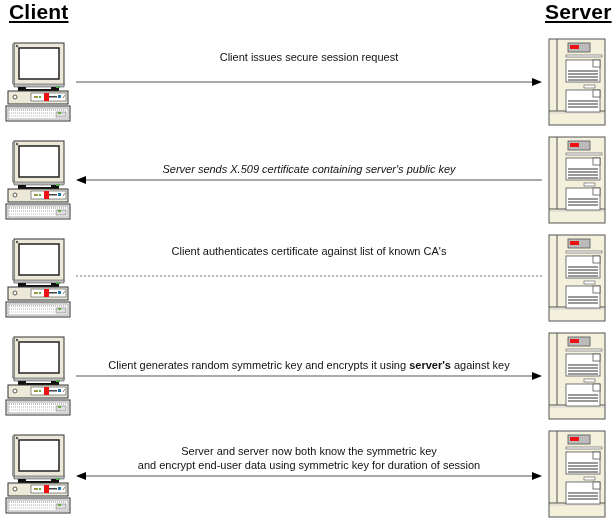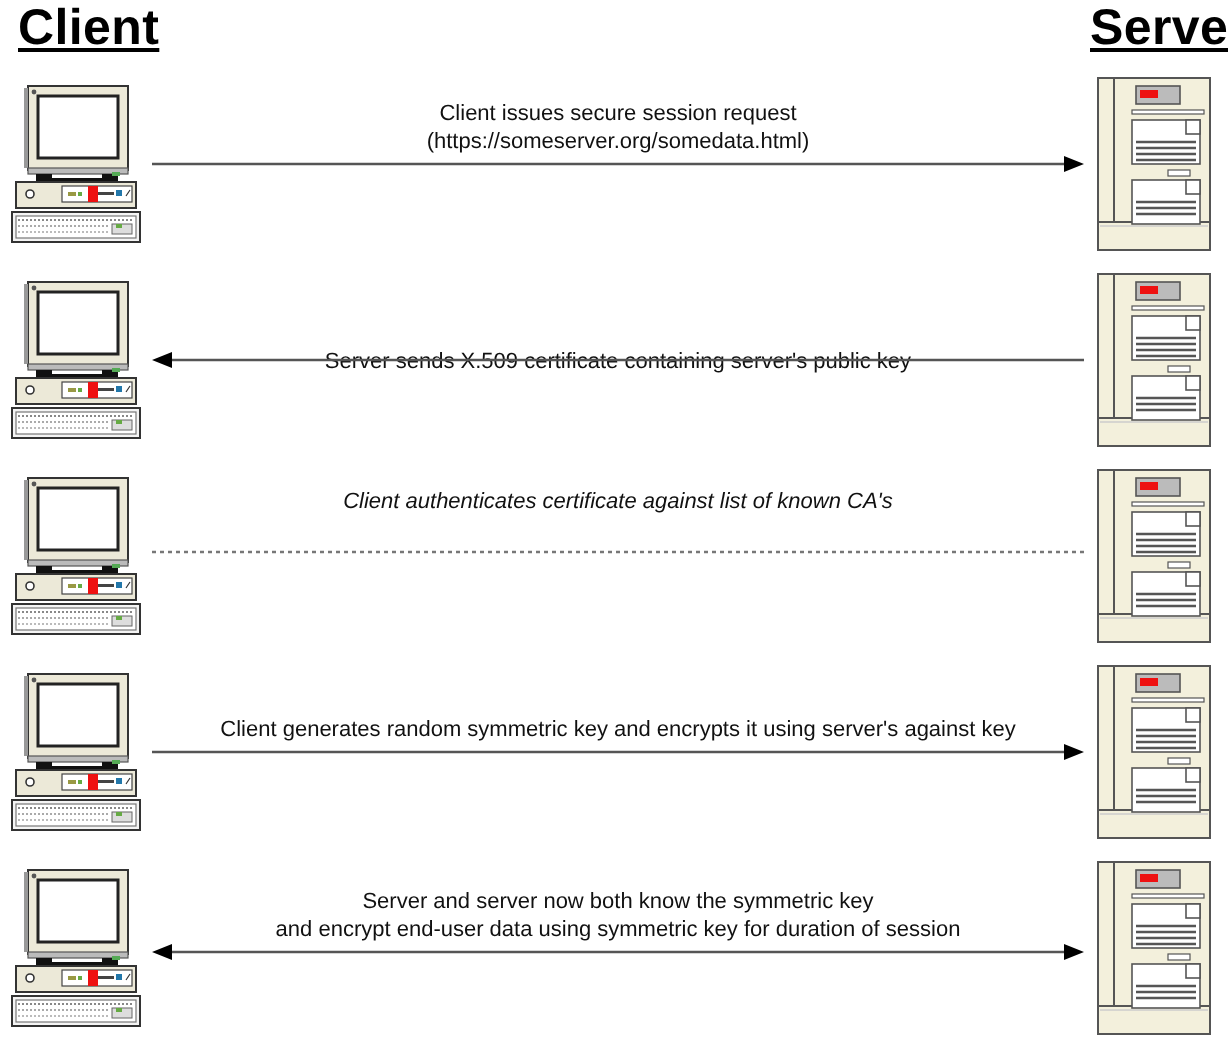--- a/index.html
+++ b/index.html
@@ -1,24 +1,24 @@
 <!DOCTYPE html>
 <html><head>
 <meta charset="utf-8">
 <style>
   html, body { margin: 0; padding: 0; background: #ffffff; }
   body { width: 614px; height: 525px; position: relative; overflow: hidden; font-family: "Liberation Sans", sans-serif; }
-  .header { position: absolute; top: 0; font-weight: bold; font-size: 25px; text-decoration: underline; color: #000; letter-spacing: 0.2px; }
+  .header { position: absolute; top: 0; font-weight: bold; font-size: 21px; text-decoration: underline; color: #000; letter-spacing: 0.2px; }
   #client-header { left: 9px; }
   #server-header { left: 545px; text-decoration: underline; }
   .row { position: absolute; left: 0; width: 588px; height: 98px; }
   .pc { position: absolute; left: 4px; top: 0; width: 68px; height: 82px; }
   .srv { position: absolute; left: 548px; top: -4px; width: 60px; height: 88px; }
   .msg { position: absolute; left: 76px; width: 466px; text-align: center; font-size: 11px; line-height: 14px; color: #111; }
-  .msg b { font-weight: normal; text-align: center; }
+  .msg b { font-weight: bold; text-align: center; }
   .arrow { position: absolute; left: 76px; width: 466px; height: 10px; }
 </style>
 </head>
 <body>
 
 <div id="client-header" class="header">Client</div>
 <div id="server-header" class="header">Server</div>
 
 <div id="rows">
     <div class="row" style="top: 42px;">
@@ -73,21 +73,20 @@
   <rect x="36" y="47" width="11" height="3" fill="#fff" stroke="#555" stroke-width="0.6"></rect>
 
   <rect x="18" y="52" width="34" height="22" fill="#fff" stroke="#555" stroke-width="0.8"></rect>
   <rect x="45" y="52" width="7" height="7" fill="#fff" stroke="#555" stroke-width="0.8"></rect>
   <line x1="20" y1="63" x2="50" y2="63" stroke="#555" stroke-width="1.2"></line>
   <line x1="20" y1="66" x2="50" y2="66" stroke="#555" stroke-width="1.2"></line>
   <line x1="20" y1="69" x2="50" y2="69" stroke="#555" stroke-width="1.2"></line>
 </svg>
 <div class="msg" style="top: 8px;">
         <div>Client issues secure session request</div>
-        <div>(https://someserver.org/somedata.html)</div>
       </div>
       <svg class="arrow" viewBox="0 0 466 10" style="top: 35px;">
         <line x1="0" x2="458" y1="5" y2="5" stroke="#555555" stroke-width="1.2"></line>
         <polygon points="456,1 466,5 456,9" fill="#000"></polygon>
       </svg>
     </div>
     <div class="row" style="top: 140px;">
 <svg class="pc" viewBox="0 0 68 82">
 
   <rect x="10" y="1" width="50" height="42" fill="#ece9d8" stroke="#333" stroke-width="1"></rect>
@@ -137,21 +136,21 @@
   <line x1="20" y1="39" x2="50" y2="39" stroke="#555" stroke-width="1.2"></line>
   <line x1="20" y1="42" x2="50" y2="42" stroke="#555" stroke-width="1.2"></line>
   <rect x="36" y="47" width="11" height="3" fill="#fff" stroke="#555" stroke-width="0.6"></rect>
 
   <rect x="18" y="52" width="34" height="22" fill="#fff" stroke="#555" stroke-width="0.8"></rect>
   <rect x="45" y="52" width="7" height="7" fill="#fff" stroke="#555" stroke-width="0.8"></rect>
   <line x1="20" y1="63" x2="50" y2="63" stroke="#555" stroke-width="1.2"></line>
   <line x1="20" y1="66" x2="50" y2="66" stroke="#555" stroke-width="1.2"></line>
   <line x1="20" y1="69" x2="50" y2="69" stroke="#555" stroke-width="1.2"></line>
 </svg>
-<div class="msg" style="top: 34px;">
+<div class="msg" style="top: 22px; font-style: italic;">
         <div>Server sends X.509 certificate containing server's public key</div>
       </div>
       <svg class="arrow" viewBox="0 0 466 10" style="top: 35px;">
         <line x1="8" x2="466" y1="5" y2="5" stroke="#555555" stroke-width="1.2"></line>
         <polygon points="10,1 0,5 10,9" fill="#000"></polygon>
       </svg>
     </div>
     <div class="row" style="top: 238px;">
 <svg class="pc" viewBox="0 0 68 82">
 
@@ -202,21 +201,21 @@
   <line x1="20" y1="39" x2="50" y2="39" stroke="#555" stroke-width="1.2"></line>
   <line x1="20" y1="42" x2="50" y2="42" stroke="#555" stroke-width="1.2"></line>
   <rect x="36" y="47" width="11" height="3" fill="#fff" stroke="#555" stroke-width="0.6"></rect>
 
   <rect x="18" y="52" width="34" height="22" fill="#fff" stroke="#555" stroke-width="0.8"></rect>
   <rect x="45" y="52" width="7" height="7" fill="#fff" stroke="#555" stroke-width="0.8"></rect>
   <line x1="20" y1="63" x2="50" y2="63" stroke="#555" stroke-width="1.2"></line>
   <line x1="20" y1="66" x2="50" y2="66" stroke="#555" stroke-width="1.2"></line>
   <line x1="20" y1="69" x2="50" y2="69" stroke="#555" stroke-width="1.2"></line>
 </svg>
-<div class="msg" style="top: 6px; font-style: italic;">
+<div class="msg" style="top: 6px;">
         <div>Client authenticates certificate against list of known CA's</div>
       </div>
       <svg class="arrow" viewBox="0 0 466 10" style="top: 33px;">
         <line x1="0" x2="466" y1="5" y2="5" stroke="#777" stroke-width="1.2" stroke-dasharray="2,2"></line>
       </svg>
     </div>
     <div class="row" style="top: 336px;">
 <svg class="pc" viewBox="0 0 68 82">
 
   <rect x="10" y="1" width="50" height="42" fill="#ece9d8" stroke="#333" stroke-width="1"></rect>

